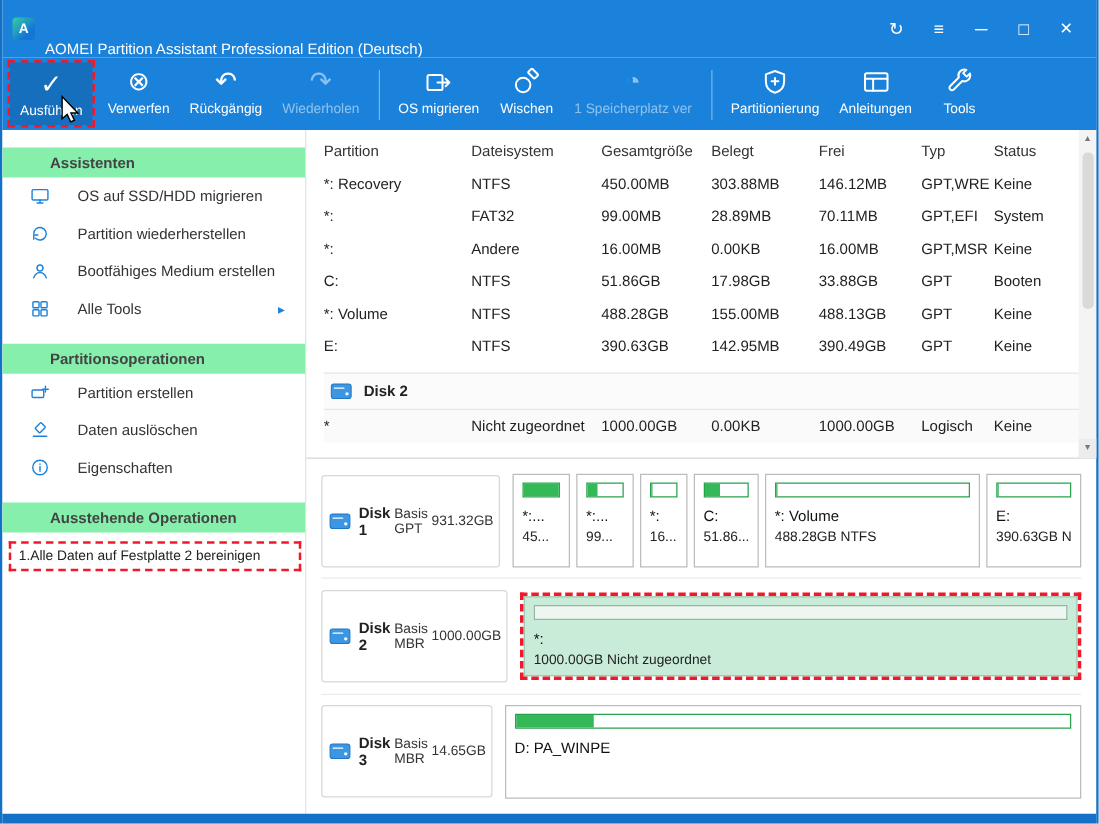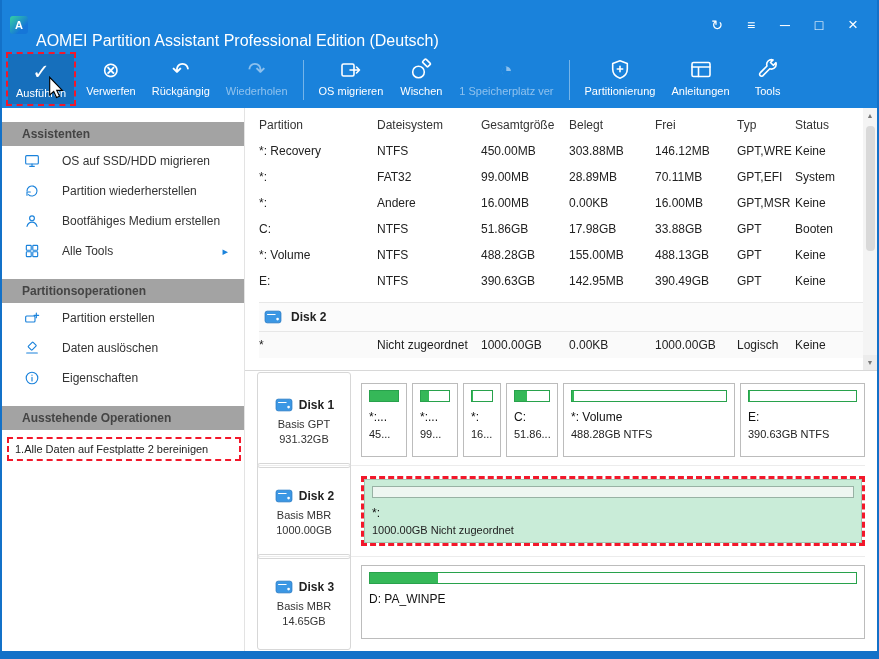--- a/index.html
+++ b/index.html
@@ -4,42 +4,42 @@
 <style>
   * { margin:0; padding:0; box-sizing:border-box; }
   html,body { width:879px; height:659px; overflow:hidden; font-family:"Liberation Sans", sans-serif; background:#fff; }
   .window { width:879px; height:659px; display:flex; flex-direction:column; position:relative; background:#fff;
             border-left:2px solid #1371c8; border-right:2px solid #1371c8; }
 
   
   .titlebar { flex:0 0 32px; background:#1a82db; display:flex; align-items:center; color:#fff; padding:0 10px 0 8px; }
   .app-icon { width:18px; height:18px; border-radius:3px; background:linear-gradient(135deg,#35d0a0 0%,#1576d8 70%);
               margin-right:8px; display:flex; align-items:center; justify-content:center; font-size:11px; font-weight:bold; color:#fff; }
-  .title { font-size:16px;margin-top:32px; }
+  .title { font-size:12px;margin-top:32px; }
   .tb-controls { margin-left:auto; display:flex; align-items:center; gap:6px; }
   .tb-btn { width:28px; height:24px; display:flex; align-items:center; justify-content:center; font-size:14px; color:#fff; }
 
   
   .toolbar { flex:0 0 58px; background:#1a82db; display:flex; align-items:stretch; padding:2px 4px 0 4px; color:#fff; }
   .exec-annot { border:2px dashed #f2182b; display:flex; margin:0 2px 2px 0; }
   .tbtn { display:flex; flex-direction:column; align-items:center; justify-content:flex-start; min-width:60px;
           padding:4px 8px 5px; gap:2px; }
   .tbtn.active { background:rgba(0,0,0,.14); }
   .tbtn.disabled { opacity:.5; }
   .ticon { height:27px; display:flex; align-items:center; justify-content:center; font-size:21px; line-height:1; }
   .ticon svg { width:24px; height:24px; stroke:#fff; fill:none; stroke-width:1.6; stroke-linecap:round; stroke-linejoin:round; }
   .tlabel { font-size:11px; white-space:nowrap; }
   .tsep { width:1px; background:rgba(255,255,255,.4); margin:8px 7px 8px 7px; }
 
   
   .content { flex:1; display:flex; min-height:0; }
 
   
   .sidebar { flex:0 0 243px; background:#fff; border-right:1px solid #e3e3e3; padding-top:14px; }
-  .sec-header { background:#a3a3a3; padding:5px 0 5px 20px; font-size:12px; font-weight:bold; color:#444; margin-top:13px; }
+  .sec-header { background:#86efac; padding:5px 0 5px 38px; font-size:12px; font-weight:bold; color:#444; margin-top:13px; }
   .sec-header.first { margin-top:0; }
   .side-item { display:flex; align-items:center; gap:22px; padding:7px 8px 7px 22px; font-size:12px; color:#333; }
   .sicon { width:16px; height:16px; flex:0 0 16px; display:flex; }
   .sicon svg { width:16px; height:16px; stroke:#1a82db; fill:none; stroke-width:1.7; stroke-linecap:round; stroke-linejoin:round; }
   .chev { margin-left:auto; color:#1a82db; font-size:11px; padding-right:8px; }
   .pending-item { margin:7px 3px 0 5px; border:2px dashed #f2182b; padding:4px 6px; font-size:11px; color:#222; }
 
   
   .main { flex:1; display:flex; flex-direction:column; min-width:0; }
 
@@ -60,21 +60,21 @@
                display:flex; flex-direction:column; align-items:center; }
   .sb-up, .sb-down { height:15px; width:14px; font-size:7px; color:#777; display:flex; align-items:center; justify-content:center; }
   .sb-thumb { width:9px; height:125px; background:#d9d9d9; border-radius:4px; margin-top:3px; }
   .sb-down { margin-top:auto; background:#ececec; }
 
   
   .disks-area { flex:1; border-top:1px solid #d8d8d8; padding:4px 12px; display:flex; flex-direction:column; min-height:0; }
   .disk-row { flex:1; display:flex; align-items:center; gap:10px; padding:8px 0; min-height:0; }
   .disk-row + .disk-row { border-top:1px solid #ececec; }
   .disk-info { flex:0 0 94px; border:1px solid #d7d7d7; border-radius:3px; padding:22px 4px;
-               display:flex; flex-direction:column; align-items:center; gap:3px; }
+               display:flex; flex-direction:row; align-items:center; gap:3px; }
   .dname { font-size:12px; font-weight:bold; color:#222; display:flex; align-items:center; gap:5px; }
   .dtype, .dsize { font-size:11px; color:#333; }
   .parts { flex:1; display:flex; gap:5px; align-self:stretch; min-width:0; }
   .part { border:1px solid #bcbcbc; padding:6px 7px; display:flex; flex-direction:column; background:#fff; min-width:0; }
   .pbar { height:12px; border:1px solid #28a24c; margin-bottom:8px; background:#fff; }
   .pfill { height:100%; background:#35b858; }
   .pl1 { font-size:12px; color:#111; white-space:nowrap; overflow:hidden; }
   .pl2 { font-size:11px; color:#222; white-space:nowrap; overflow:hidden; margin-top:4px; }
   .part.selected { background:#c9ecd8; border-color:#9fc7b2; }
   .part.selected .pbar { border-color:#98b2a4; background:#e8f5ee; }

